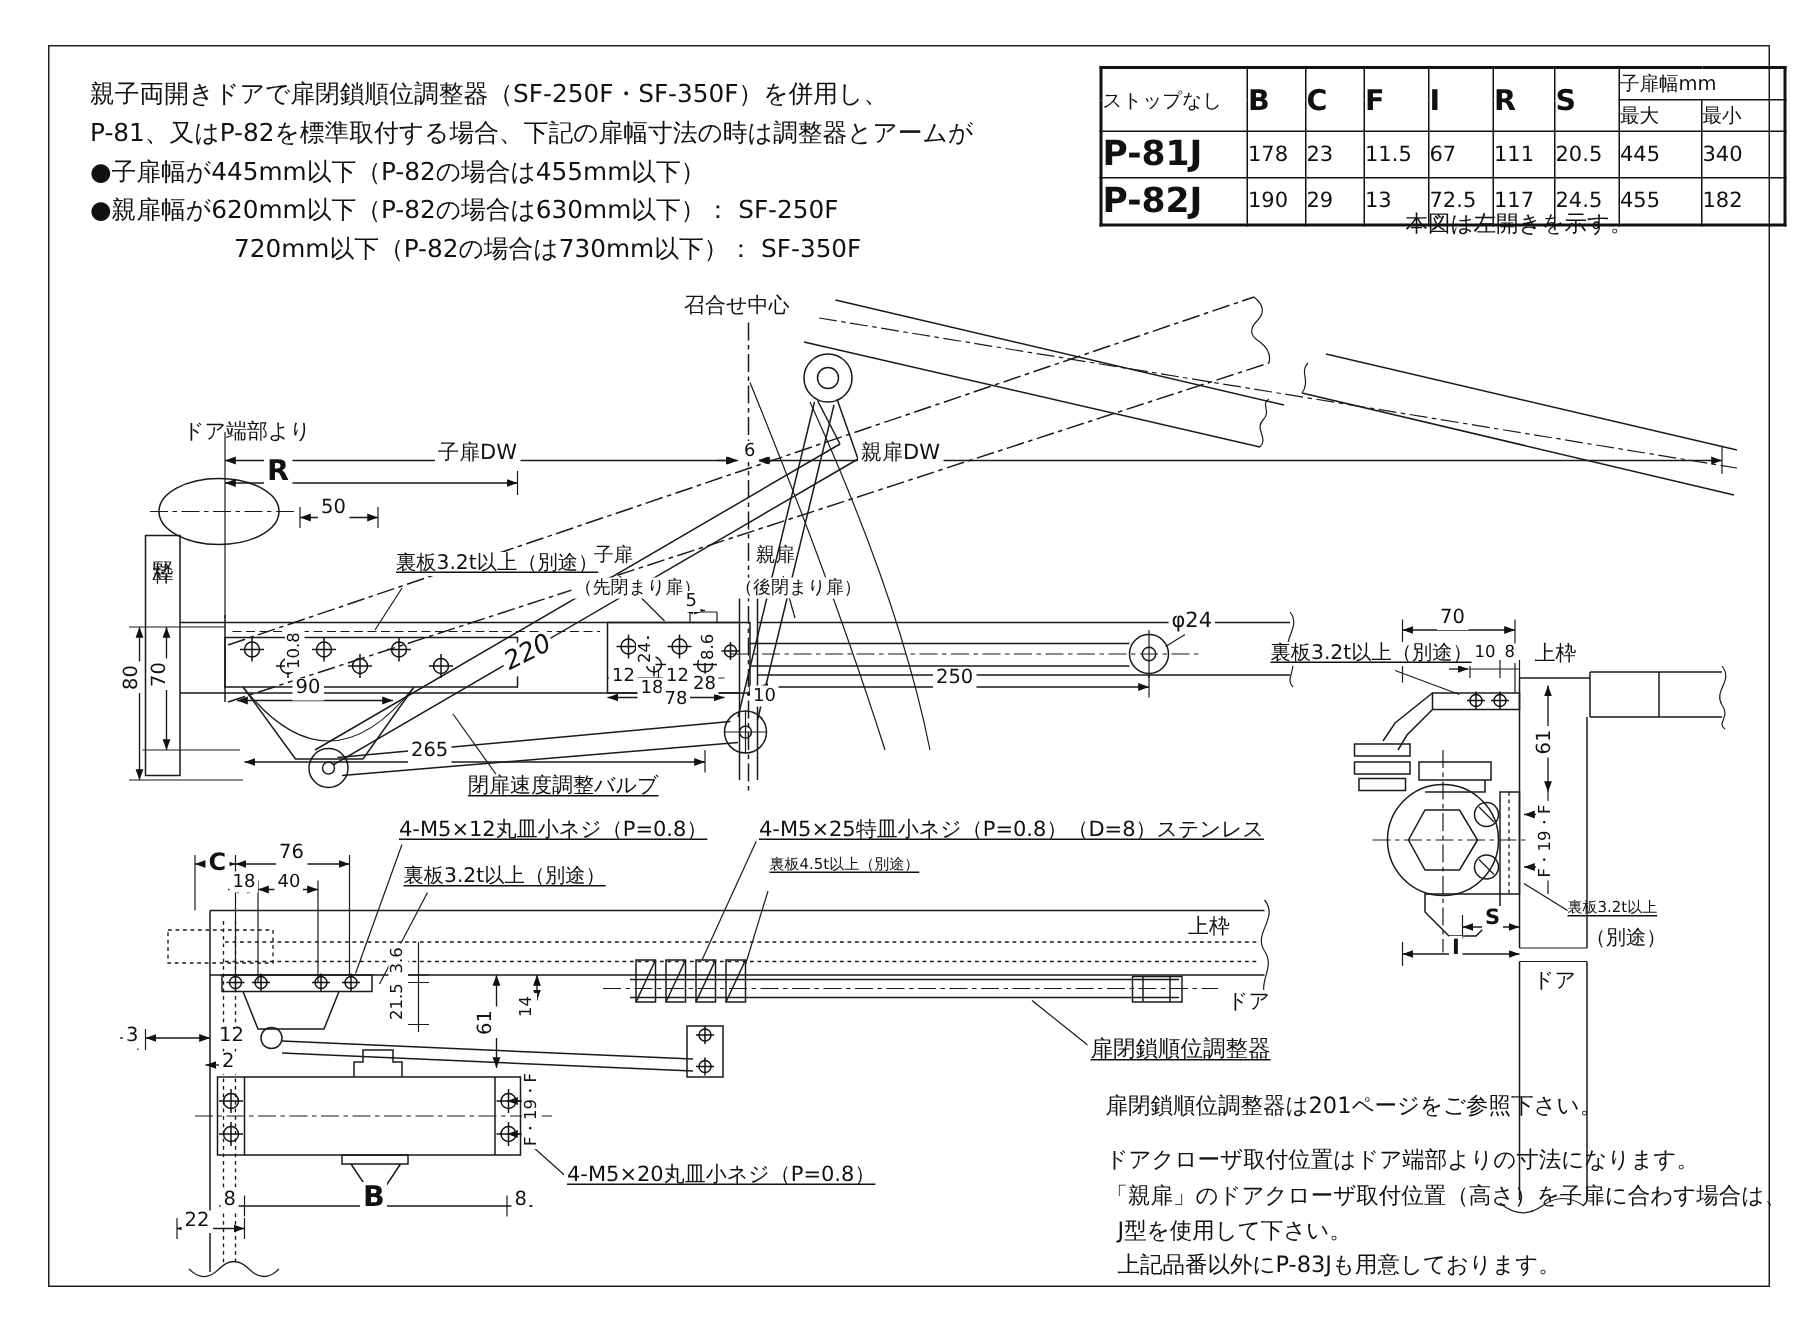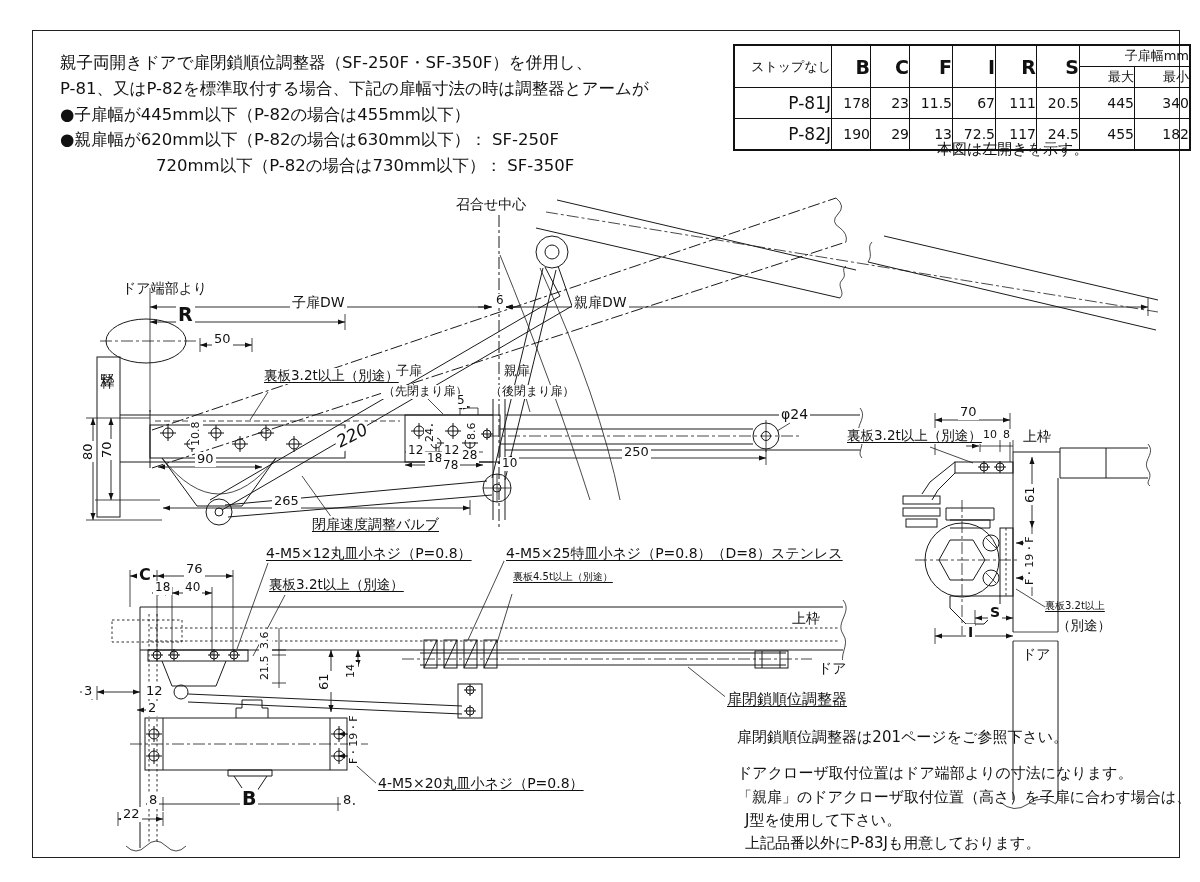--- a/index.html
+++ b/index.html
@@ -10,28 +10,28 @@
   .lbl{position:absolute;white-space:nowrap;font-size:13px;line-height:1.15;color:#111}
   .bg{background:#fff;padding:0 2px}
   .ul{text-decoration:underline;text-underline-offset:2px}
   .rot{transform:rotate(-90deg);transform-origin:0 0}
   .vjp{writing-mode:vertical-rl;text-orientation:upright;letter-spacing:2px}
   .it{font-style:italic;font-size:17px}
   .s11{font-size:11px}.s12{font-size:12px}.s14{font-size:14px}.s15{font-size:15px}
   .s16{font-size:16px;font-weight:600}.s19{font-size:19px;font-weight:600}
   .intro{position:absolute;left:60px;top:50px;font-size:16.5px;line-height:25.8px}
   .intro .ind{margin-left:96px}
-  table.spec{position:absolute;left:733px;top:44px;border-collapse:collapse;text-align:right;
+  table.spec{position:absolute;left:733px;top:44px;border-collapse:collapse;text-align:left;
              border:2px solid #111;table-layout:fixed}
   .spec td{border:1px solid #111;padding:0;vertical-align:middle}
   .spec .c0{width:96px;font-size:13px}
   .spec .lc{font-size:19px;font-weight:bold}
   .spec .gh{font-size:13px;height:20px}
   .spec .sh{font-size:13px;height:20px;width:54px}
-  .spec .mn{font-size:17px;font-weight:normal;height:30px}
+  .spec .mn{font-size:23px;font-weight:bold;height:30px}
   .spec .v{font-size:14px}
   .note{position:absolute;font-weight:normal;font-size:15px}
   .memo{position:absolute;font-size:15px;line-height:23px}
 </style>
 </head>
 <body>
 
 <div class="frame"></div>
 
 <svg class="draw" width="1200" height="882" viewBox="0 0 1200 882">

